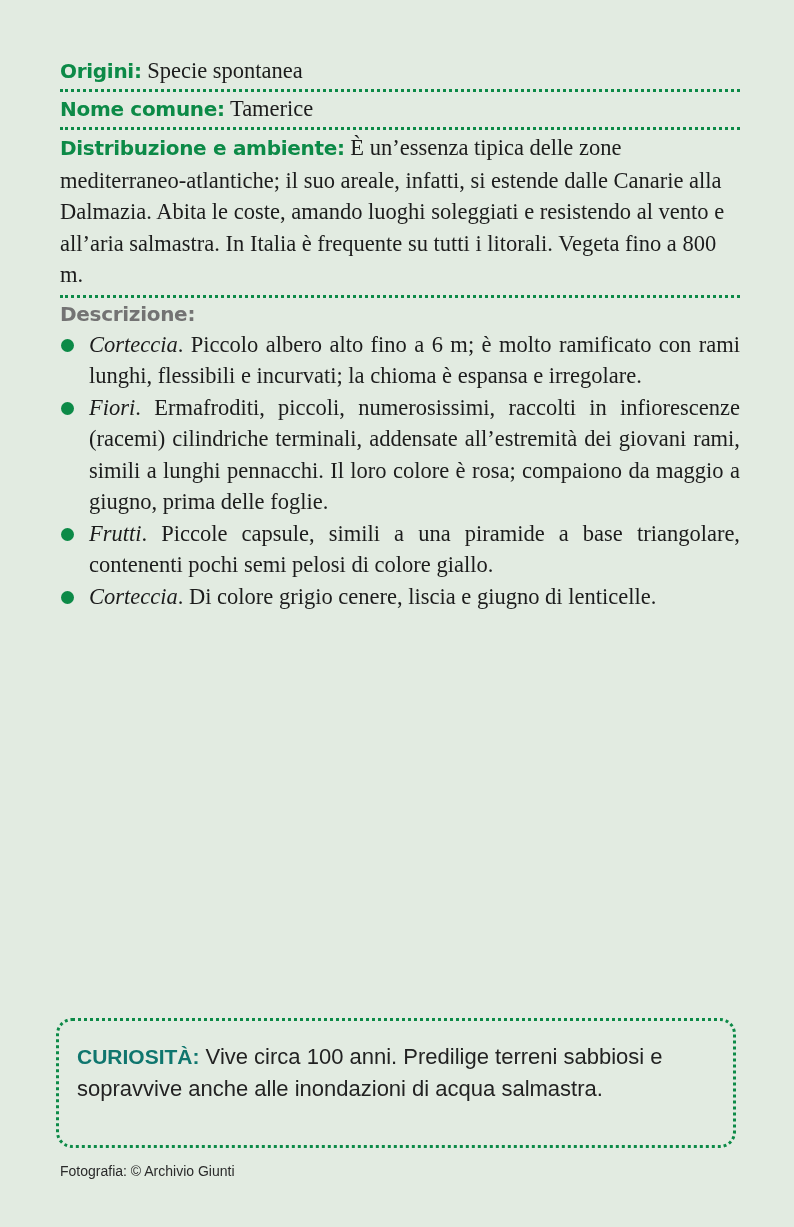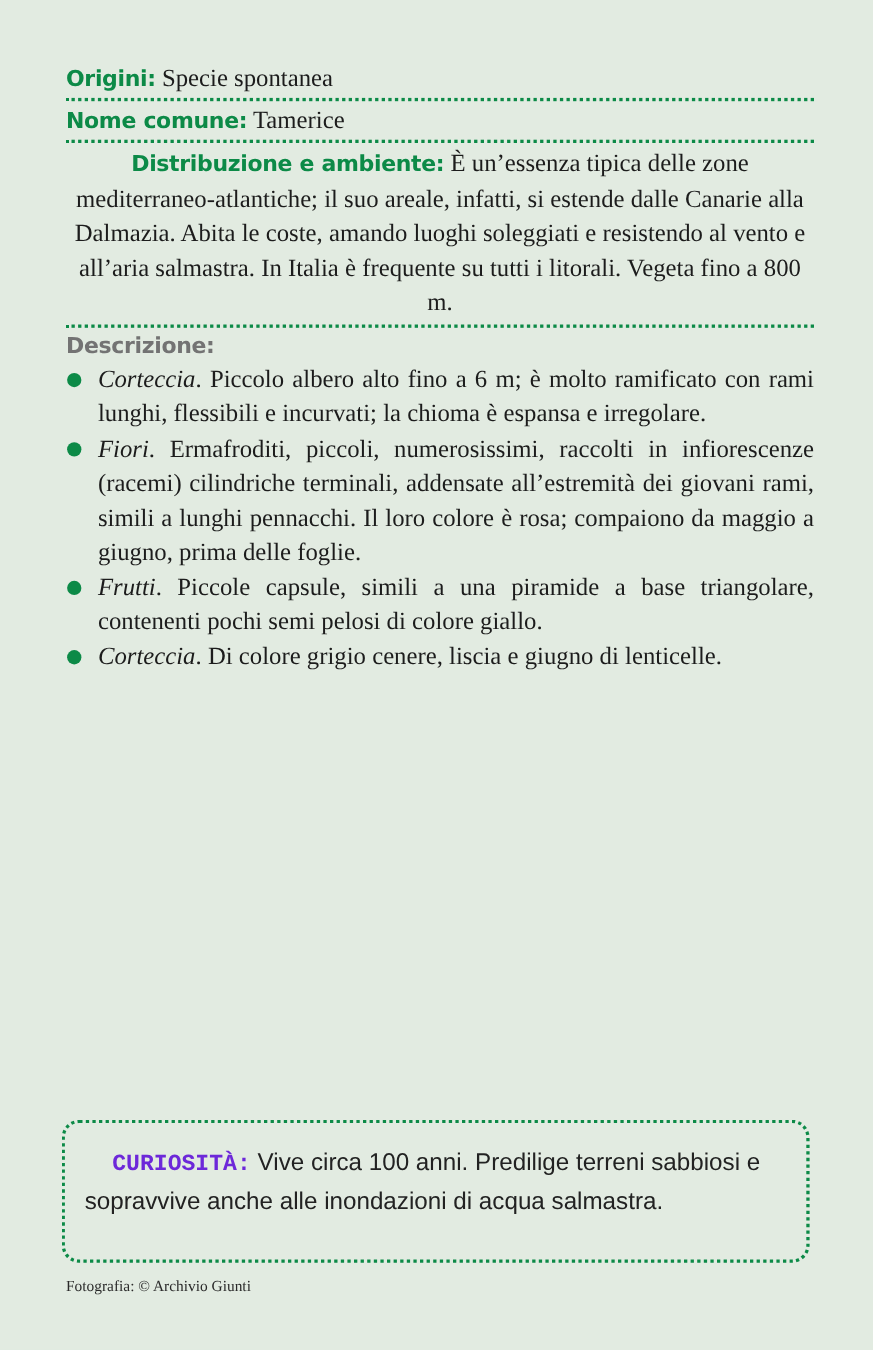--- a/index.html
+++ b/index.html
@@ -63,47 +63,46 @@
     border: 3px dotted #0c8a47;
     border-radius: 16px;
     box-sizing: border-box;
     padding: 20px 18px 0 18px;
     font-family: "Liberation Sans", "DejaVu Sans", sans-serif;
     font-size: 22px;
     line-height: 32px;
     color: #222;
   }
   .curiosita .clabel {
-    font-family: Liberation Mono, monospace;
+    font-family: Liberation Sans, sans-serif;
     font-weight: bold;
-    color: #6d28d9;
+    color: #0f766e;
     font-size: 21px;
-    margin-left: 25px;
   }
   .credit {
     position: absolute;
     left: 60px; top: 1163px;
-    font-family: Liberation Serif, serif;
+    font-family: Liberation Sans, sans-serif;
     font-size: 14px;
     color: #2a2a2a;
   }
 </style>
 </head>
 <body>
 
 <div class="card">
   <div class="field">
     <span class="label">Origini:</span>
     <span>Specie spontanea</span>
   </div>
   <div class="field">
     <span class="label">Nome comune:</span>
     <span>Tamerice</span>
   </div>
-  <div class="field" style="line-height:31.5px; padding-bottom:4px;text-align:center;">
+  <div class="field" style="line-height:31.5px; padding-bottom:4px;">
     <span class="label">Distribuzione e ambiente:</span>
     <span>È un’essenza tipica delle zone mediterraneo-atlantiche; il suo areale, infatti, si estende dalle Canarie alla Dalmazia. Abita le coste, amando luoghi soleggiati e resistendo al vento e all’aria salmastra. In Italia è frequente su tutti i litorali. Vegeta fino a 800 m.</span>
   </div>
 
   <div class="desc-title">Descrizione:</div>
   <ul class="desc">
     <li>
       <span class="bullet"></span>
       <span class="italic">Corteccia</span><span>. Piccolo albero alto fino a 6 m; è molto ramificato con rami lunghi, flessibili e incurvati; la chioma è espansa e irregolare.</span>
     </li>

